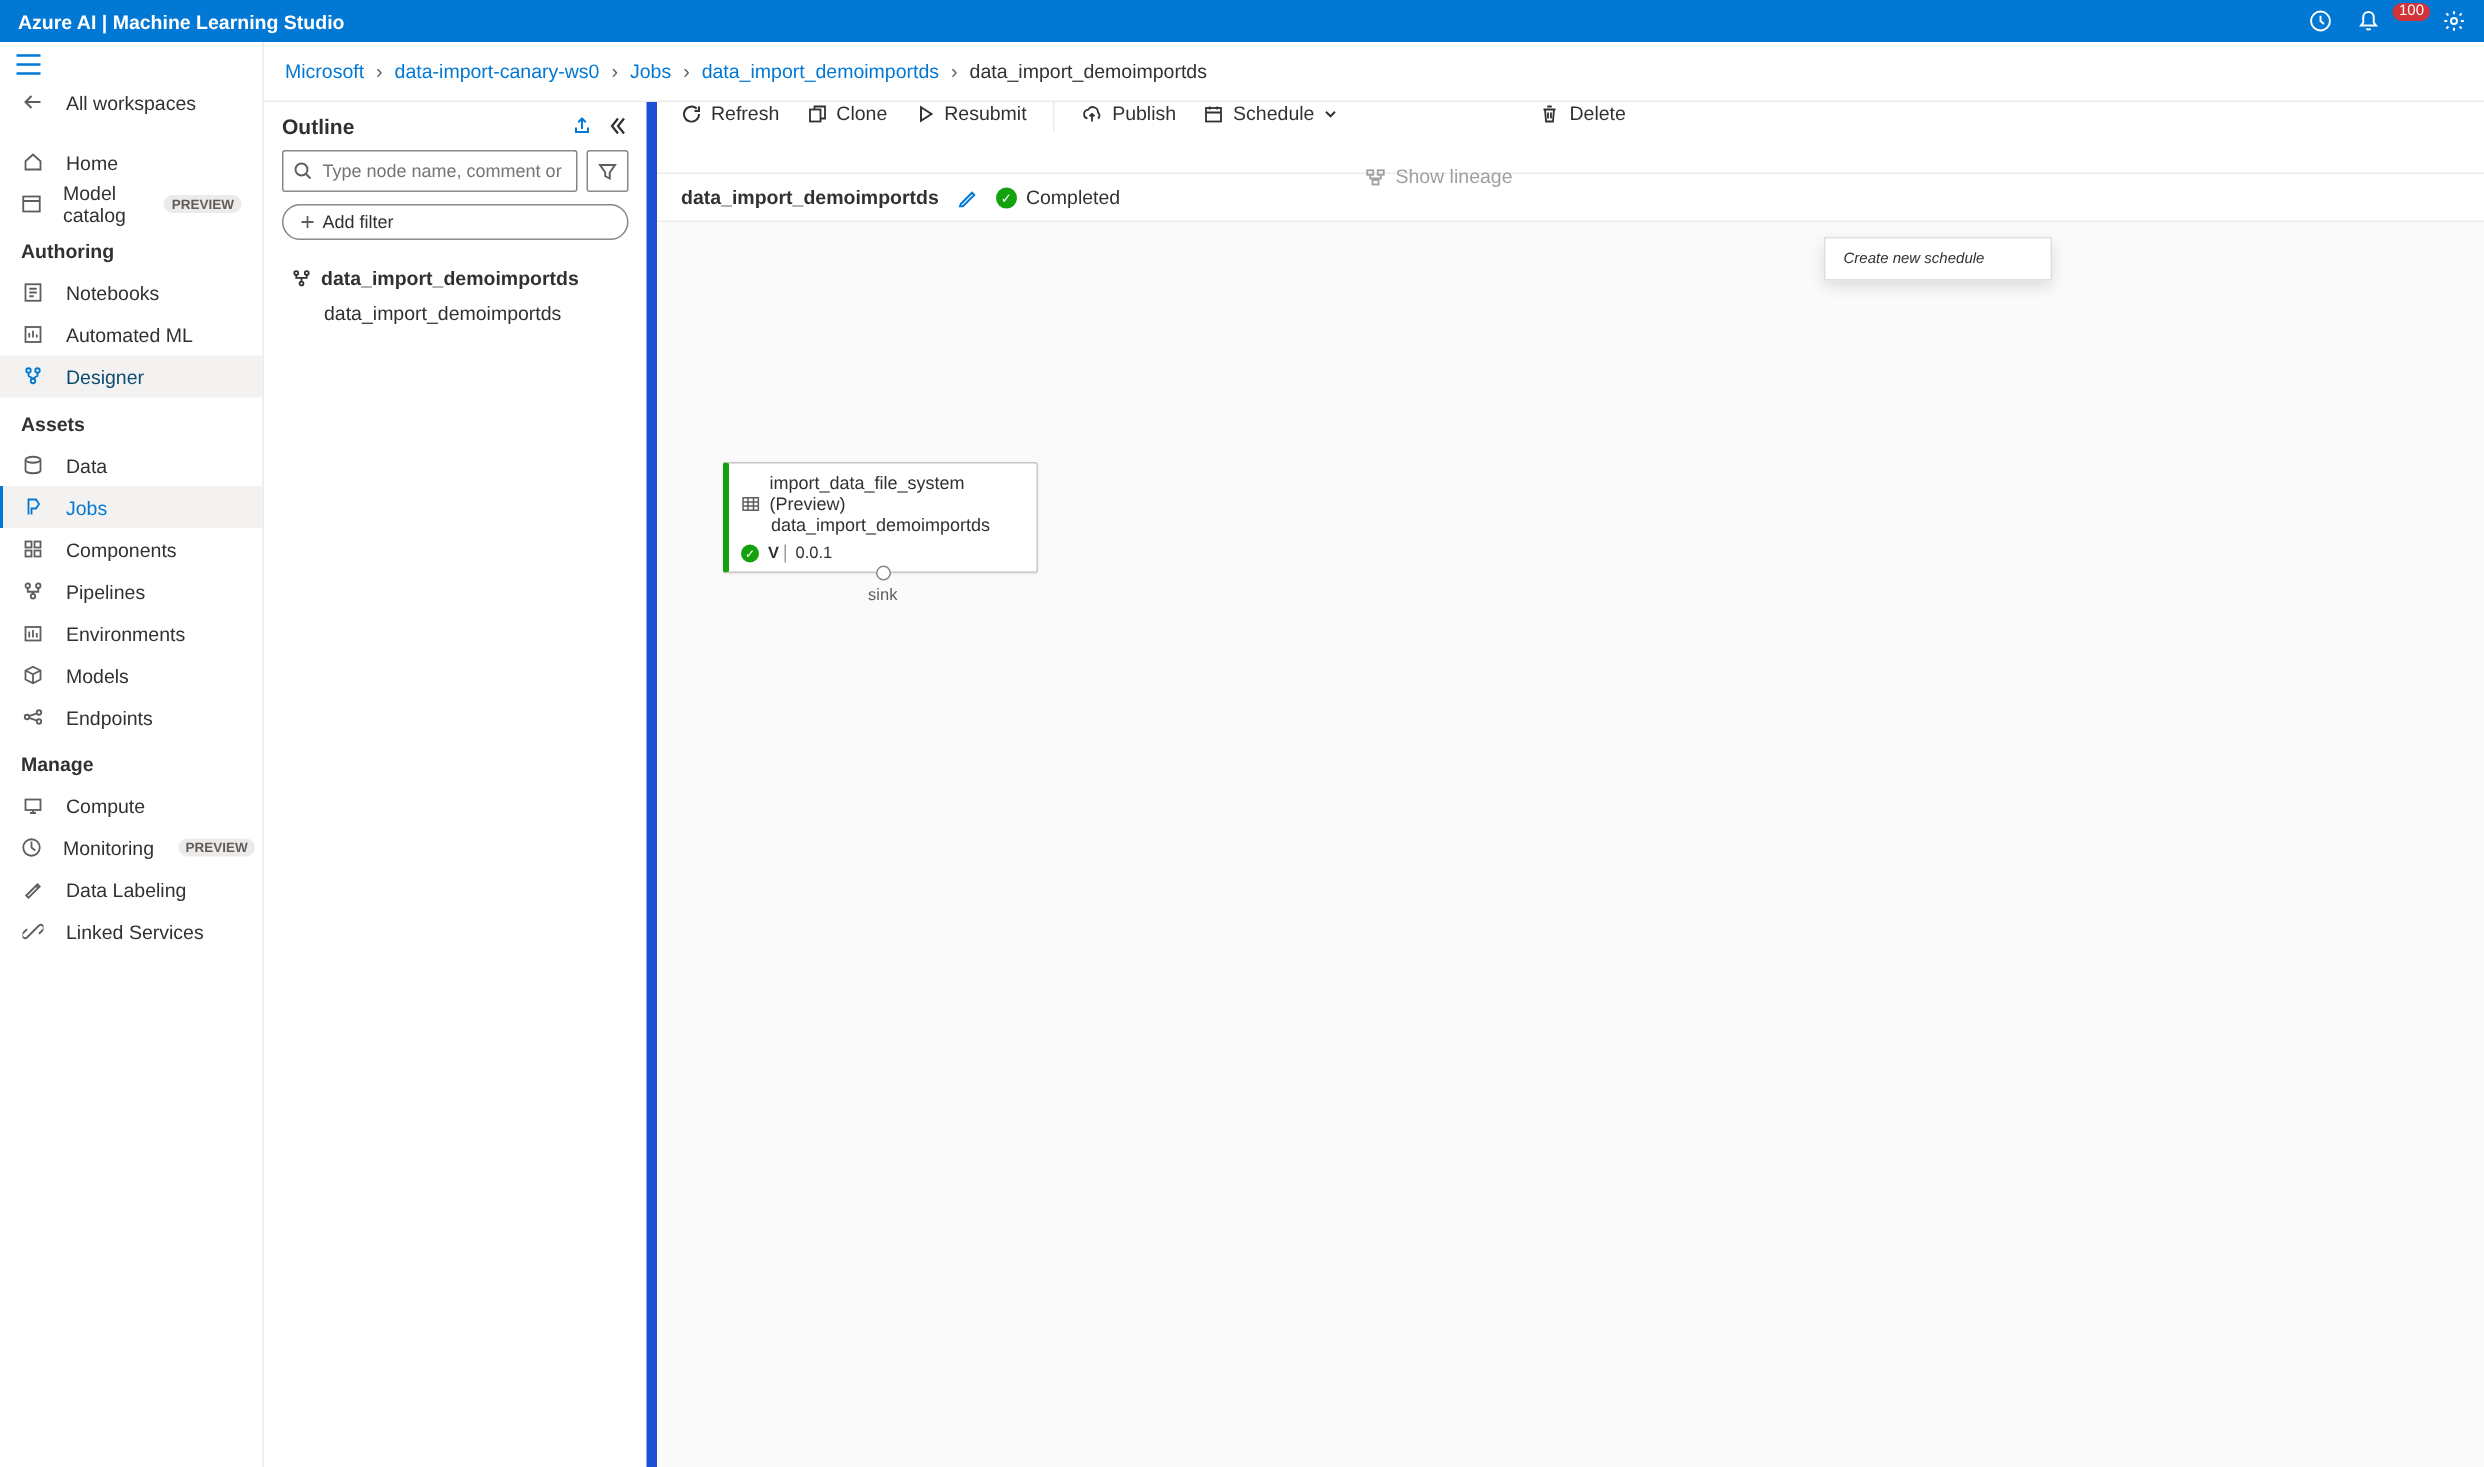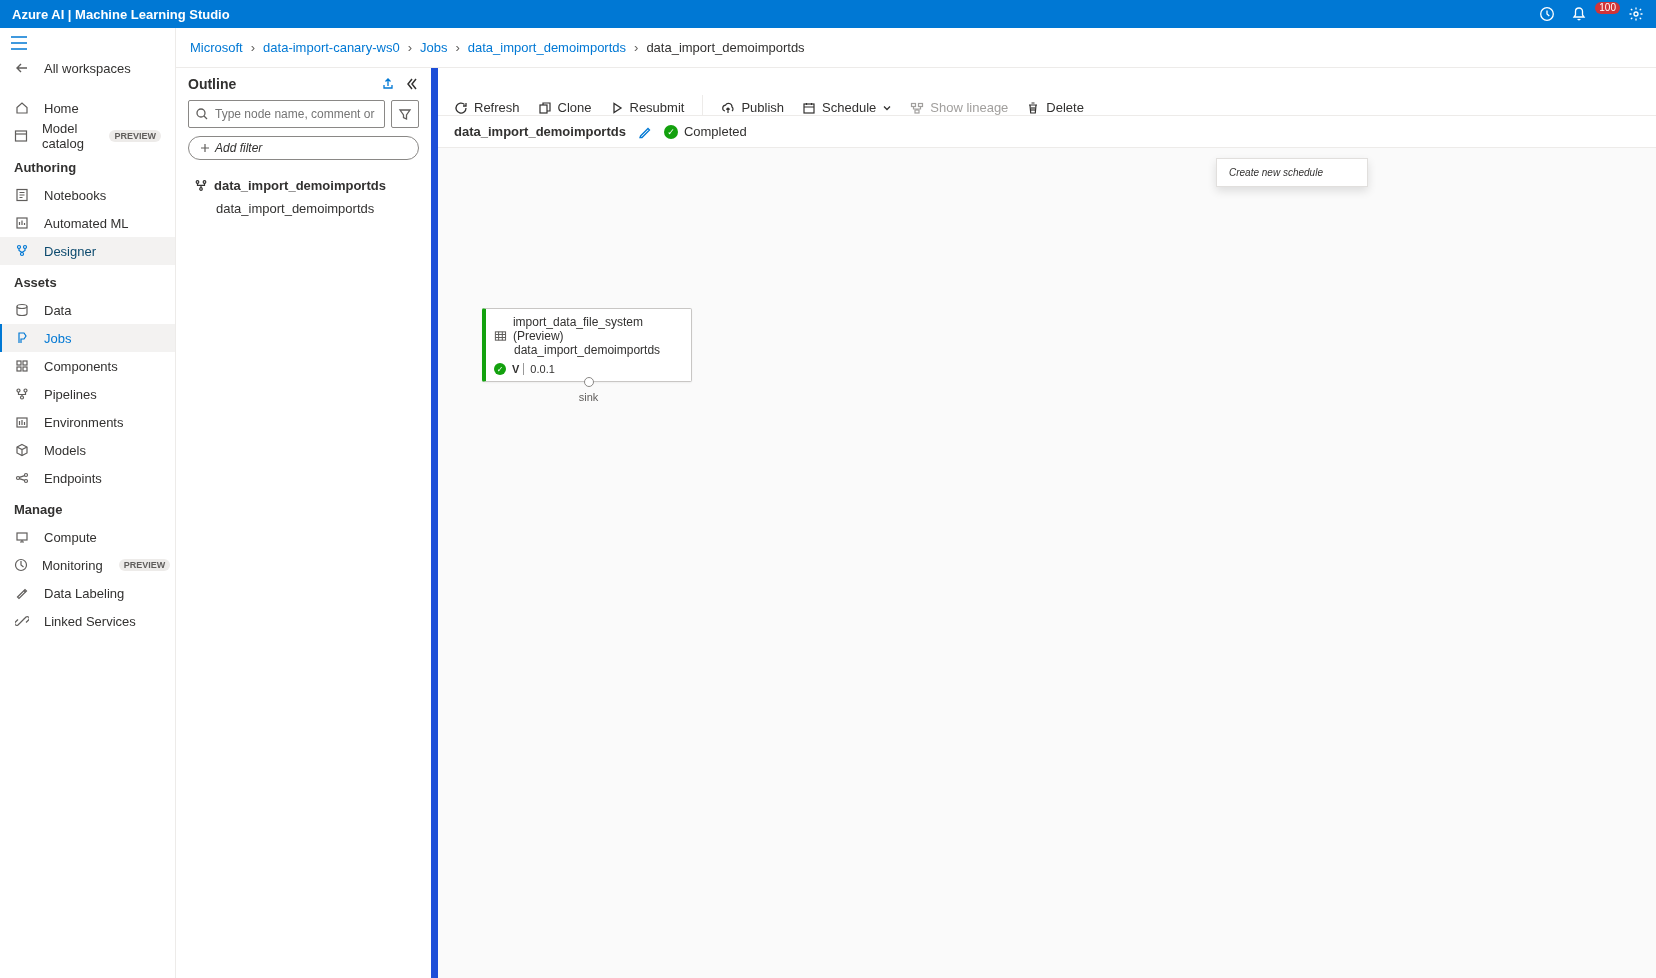--- a/index.html
+++ b/index.html
@@ -27,30 +27,30 @@
   .bc-link { color:#0078d4; cursor:pointer; }
   .bc-sep { color:#605e5c; }
   .bc-current { color:#323130; }
   .outline-header { display:flex; align-items:center; justify-content:space-between; padding-top:8px; }
   .outline-title { font-weight:600; font-size:14px; }
   .outline-header-icons { display:flex; gap:10px; color:#0078d4; }
   .search-row { margin-top:8px; display:flex; gap:6px; }
   .search { flex:1; display:flex; align-items:center; border:1px solid #8a8886; border-radius:2px; height:28px; padding:0 6px; gap:6px; }
   .search input { border:none; outline:none; font-size:12px; flex:1; color:#605e5c; min-width:0; }
   .filter-btn { width:28px; height:28px; border:1px solid #8a8886; border-radius:2px; display:flex; align-items:center; justify-content:center; color:#605e5c; }
-  .addfilter { margin-top:8px; display:inline-flex; align-items:center; gap:4px; border:1px solid #8a8886; border-radius:14px; height:24px; padding:0 10px; font-size:12px; color:#323130;font-style:italic; }
+  .addfilter { margin-top:8px; display:inline-flex; align-items:center; gap:4px; border:1px solid #8a8886; border-radius:14px; height:24px; padding:0 10px; font-size:12px; color:#323130; }
   .tree { margin-top:14px; }
   .tree-root { display:flex; align-items:center; gap:6px; font-weight:600; font-size:13px; padding:4px 6px;}
   .tree-child { padding:4px 6px 4px 28px; font-size:13px; }
   
   .main { flex:1; display:flex; flex-direction:column; position:relative; }
   .breadcrumb-full { height:40px; border-bottom:1px solid #edebe9; display:flex; align-items:center; gap:8px; padding:0 14px; font-size:13px;}
-  .toolbar { height:48px; border-bottom:1px solid #edebe9; display:flex; align-items:flex-end; gap:18px; padding:0 16px; font-size:13px;}
+  .toolbar { height:48px; border-bottom:1px solid #edebe9; display:flex; align-items:flex-start; gap:18px; padding:0 16px; font-size:13px;}
   .tb-btn { display:flex; align-items:center; gap:6px; color:#323130; cursor:pointer; }
-  .tb-btn.disabled { color:#a19f9d; }
+  .tb-btn.disabled { color:#a19f9d;margin-top:42px; }
   .tb-sep { width:1px; height:20px; background:#edebe9; }
   .dropdown { position:absolute; top:90px; left:778px; background:#fff; border:1px solid #e1dfdd; box-shadow:0 4px 10px rgba(0,0,0,.12); width:152px; z-index:10; }
   .dd-item { padding:8px 12px; font-size:10px; cursor:pointer;font-style:italic; }
   .dd-item.highlight { border:2px solid #d13438; margin:1px; }
   .title-row { height:32px; border-bottom:1px solid #edebe9; display:flex; align-items:center; gap:12px; padding:0 16px; font-size:13px;}
   .title-row .name { font-weight:600; }
   .status { display:flex; align-items:center; gap:6px; }
   .status-ico { width:14px; height:14px; border-radius:50%; background:#13a10e; display:flex; align-items:center; justify-content:center; color:#fff; font-size:9px; }
   .edit-ico { color:#0078d4; }
   .canvas { flex:1; background:#fafafa; position:relative; }

